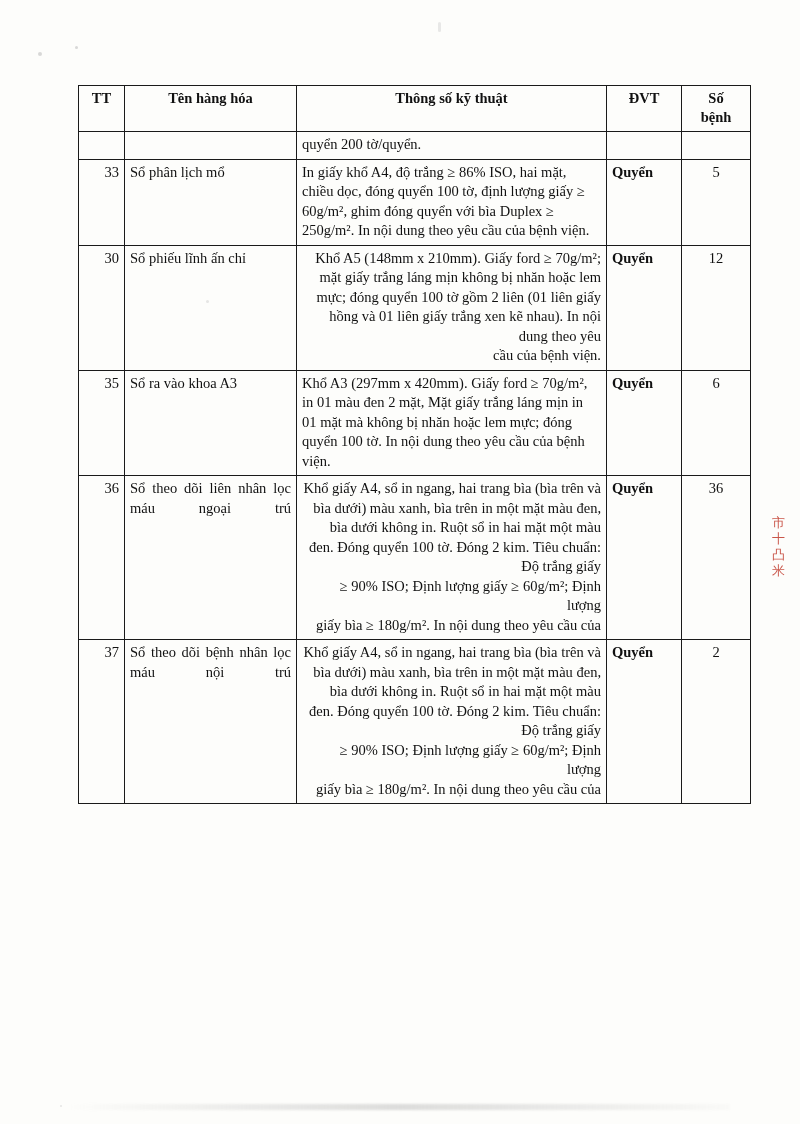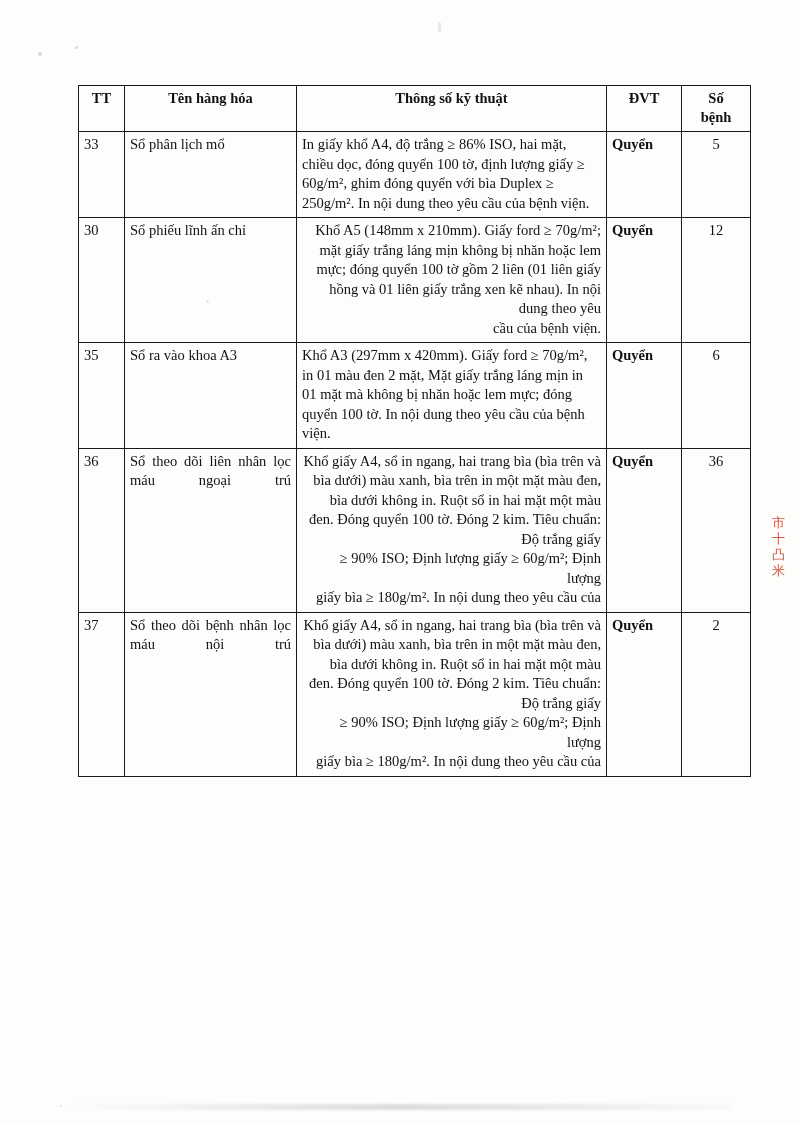--- a/index.html
+++ b/index.html
@@ -88,21 +88,21 @@
   thead th {
     text-align: center;
     font-weight: bold;
     font-size: 15px;
     padding-top: 9px;
     padding-bottom: 9px;
     vertical-align: middle;
   }
   thead th .stack { display: block; line-height: 19px; text-align: center; }
 
-  td.tt  { text-align: left; vertical-align: middle; font-size: 15px; }
+  td.tt  { text-align: right; vertical-align: middle; font-size: 15px; }
   td.name{ text-align: justify; text-align-last: justify; hyphens: none; }
   td.name.nojust { text-align: left; text-align-last: left; margin-left: 21px; }
   td.spec{ text-align: left; }
   td.dvt { text-align: left; vertical-align: middle; font-size: 15px; font-weight: bold; }
   td.qty { text-align: center; vertical-align: middle; font-size: 15px; }
 
   td.spec p { margin: 0; text-align: right; }
   .controw td { padding-top: 2px; padding-bottom: 2px; }
 
   .pad-lg { padding-bottom: 10px; }
@@ -141,20 +141,27 @@
         <th>Thông số kỹ thuật</th>
         <th>ĐVT</th>
         <th>
           <span class="stack">Số</span>
           <span class="stack">bệnh</span>
         </th>
       </tr>
     </thead>
     <tbody>
 
+      <tr class="controw">
+        <td class="tt"></td>
+        <td class="name nojust"></td>
+        <td class="spec">quyển 200 tờ/quyển.</td>
+        <td class="dvt"></td>
+        <td class="qty"></td>
+      </tr>
 
       <tr>
         <td class="tt">33</td>
         <td class="name nojust">Sổ phân lịch mổ</td>
         <td class="spec">In giấy khổ A4, độ trắng ≥ 86% ISO, hai mặt, chiều dọc, đóng quyển 100 tờ, định lượng giấy ≥ 60g/m², ghim đóng quyển với bìa Duplex ≥ 250g/m². In nội dung theo yêu cầu của bệnh viện.</td>
         <td class="dvt">Quyển</td>
         <td class="qty">5</td>
       </tr>
 
       <tr>

